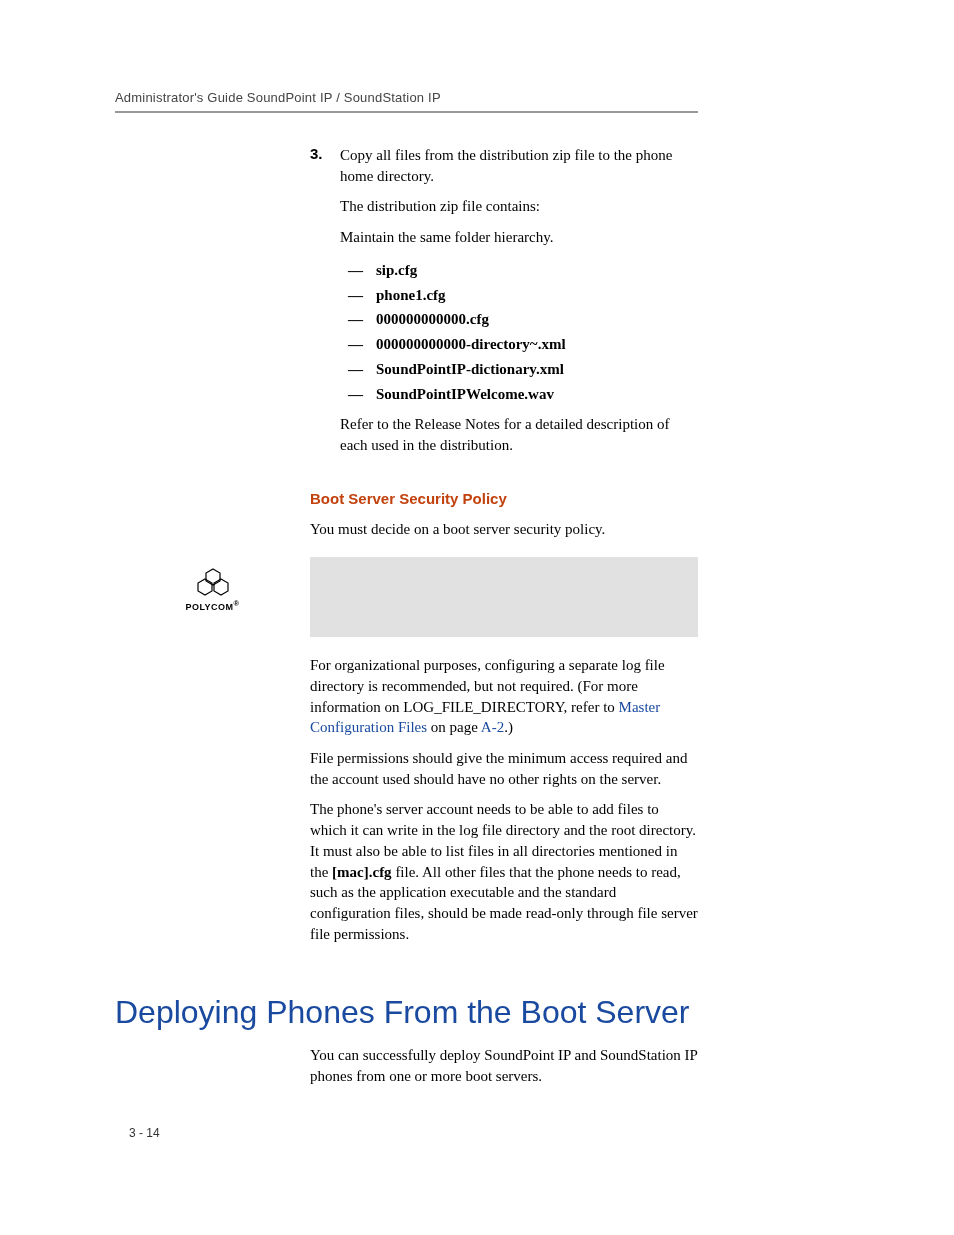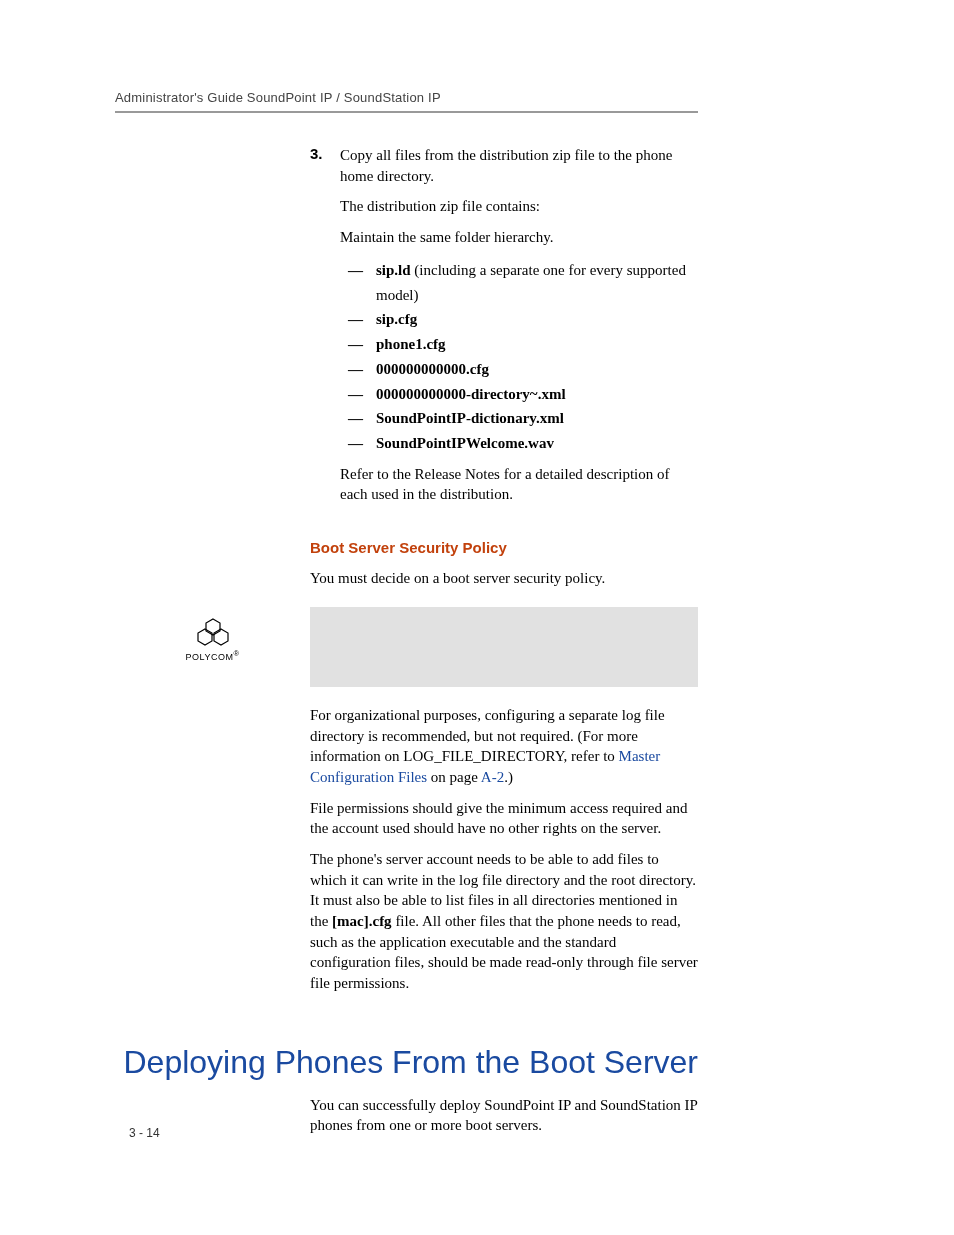--- a/index.html
+++ b/index.html
@@ -92,39 +92,38 @@
   }
   .logo-svg {
     width: 40px;
     height: 30px;
     display: block;
     margin: 0 auto 2px auto;
   }
   .logo-text {
     font-family: Arial, sans-serif;
     font-size: 9px;
-    font-weight: normal;
+    font-weight: bold;
     letter-spacing: 0.5px;
   }
   .note-box {
     flex: 1;
     background: #e1e1e1;
     min-height: 80px;
   }
   .link {
     color: #1a4aa0;
   }
   .major-heading {
     font-family: Futura, "Trebuchet MS", Arial, sans-serif;
     font-size: 32px;
     color: #1a4aa0;
     margin: 50px 0 14px 0;
     letter-spacing: 0px;
     font-weight: 500;
-    text-align: right;
   }
   .major-content {
     margin-left: 0;
   }
   .page-number {
     position: absolute;
     bottom: 95px;
     left: 129px;
     font-family: Futura, "Trebuchet MS", Arial, sans-serif;
     font-size: 12px;
@@ -143,21 +142,20 @@
 
     <div class="step-row">
       <div class="step-num">3.</div>
       <div class="body-text" style="margin:0;">Copy all files from the distribution zip file to the phone home directory.</div>
     </div>
 
     <p class="body-text body-text-indent">The distribution zip file contains:</p>
     <p class="body-text body-text-indent">Maintain the same folder hierarchy.</p>
 
     <ul class="bullet-list">
-      <li><span class="b">sip.ld</span><span> (including a separate one for every supported model)</span></li>
       <li><span class="b">sip.cfg</span></li>
       <li><span class="b">phone1.cfg</span></li>
       <li><span class="b">000000000000.cfg</span></li>
       <li><span class="b">000000000000-directory~.xml</span></li>
       <li><span class="b">SoundPointIP-dictionary.xml</span></li>
       <li><span class="b">SoundPointIPWelcome.wav</span></li>
     </ul>
 
     <p class="body-text body-text-indent"><span>Refer to the </span><span class="i">Release Notes</span><span> for a detailed description of each used in the distribution.</span></p>
 

